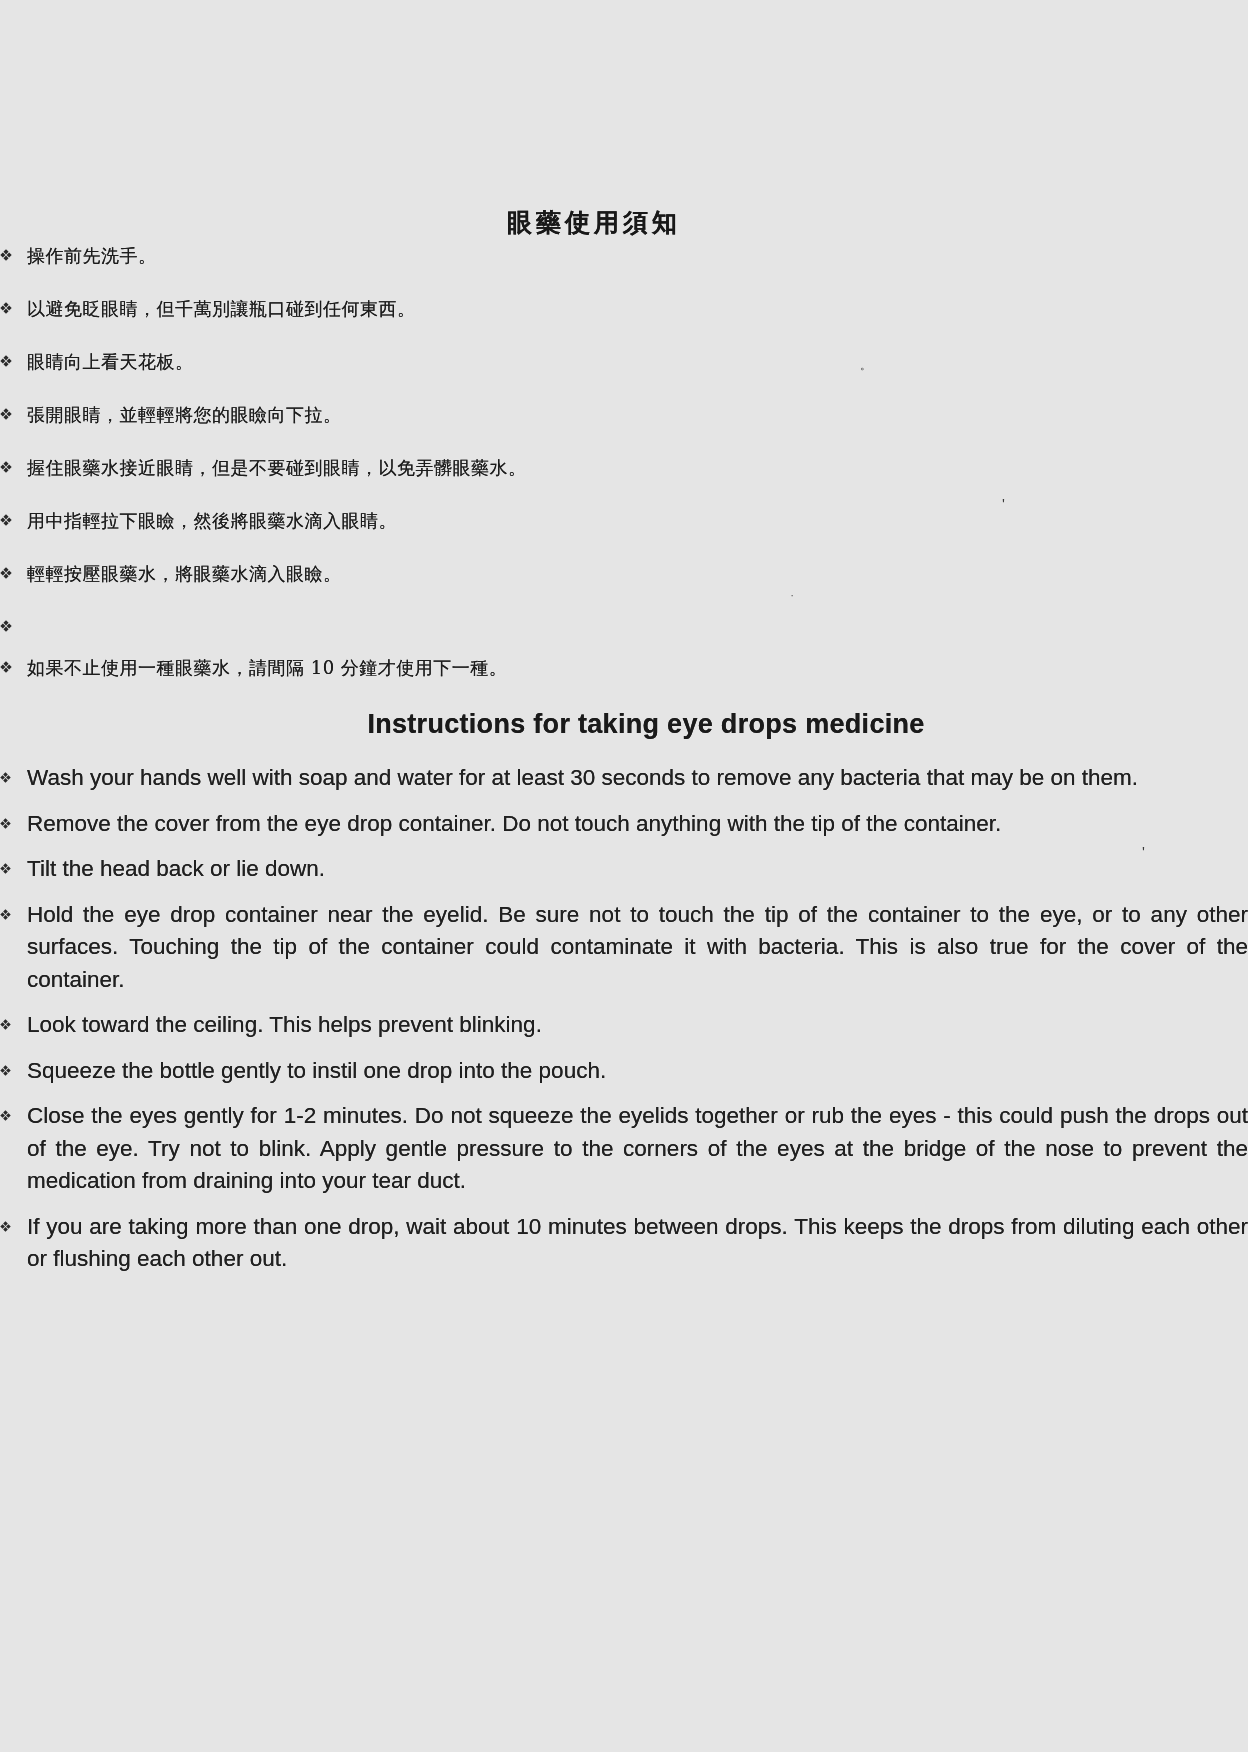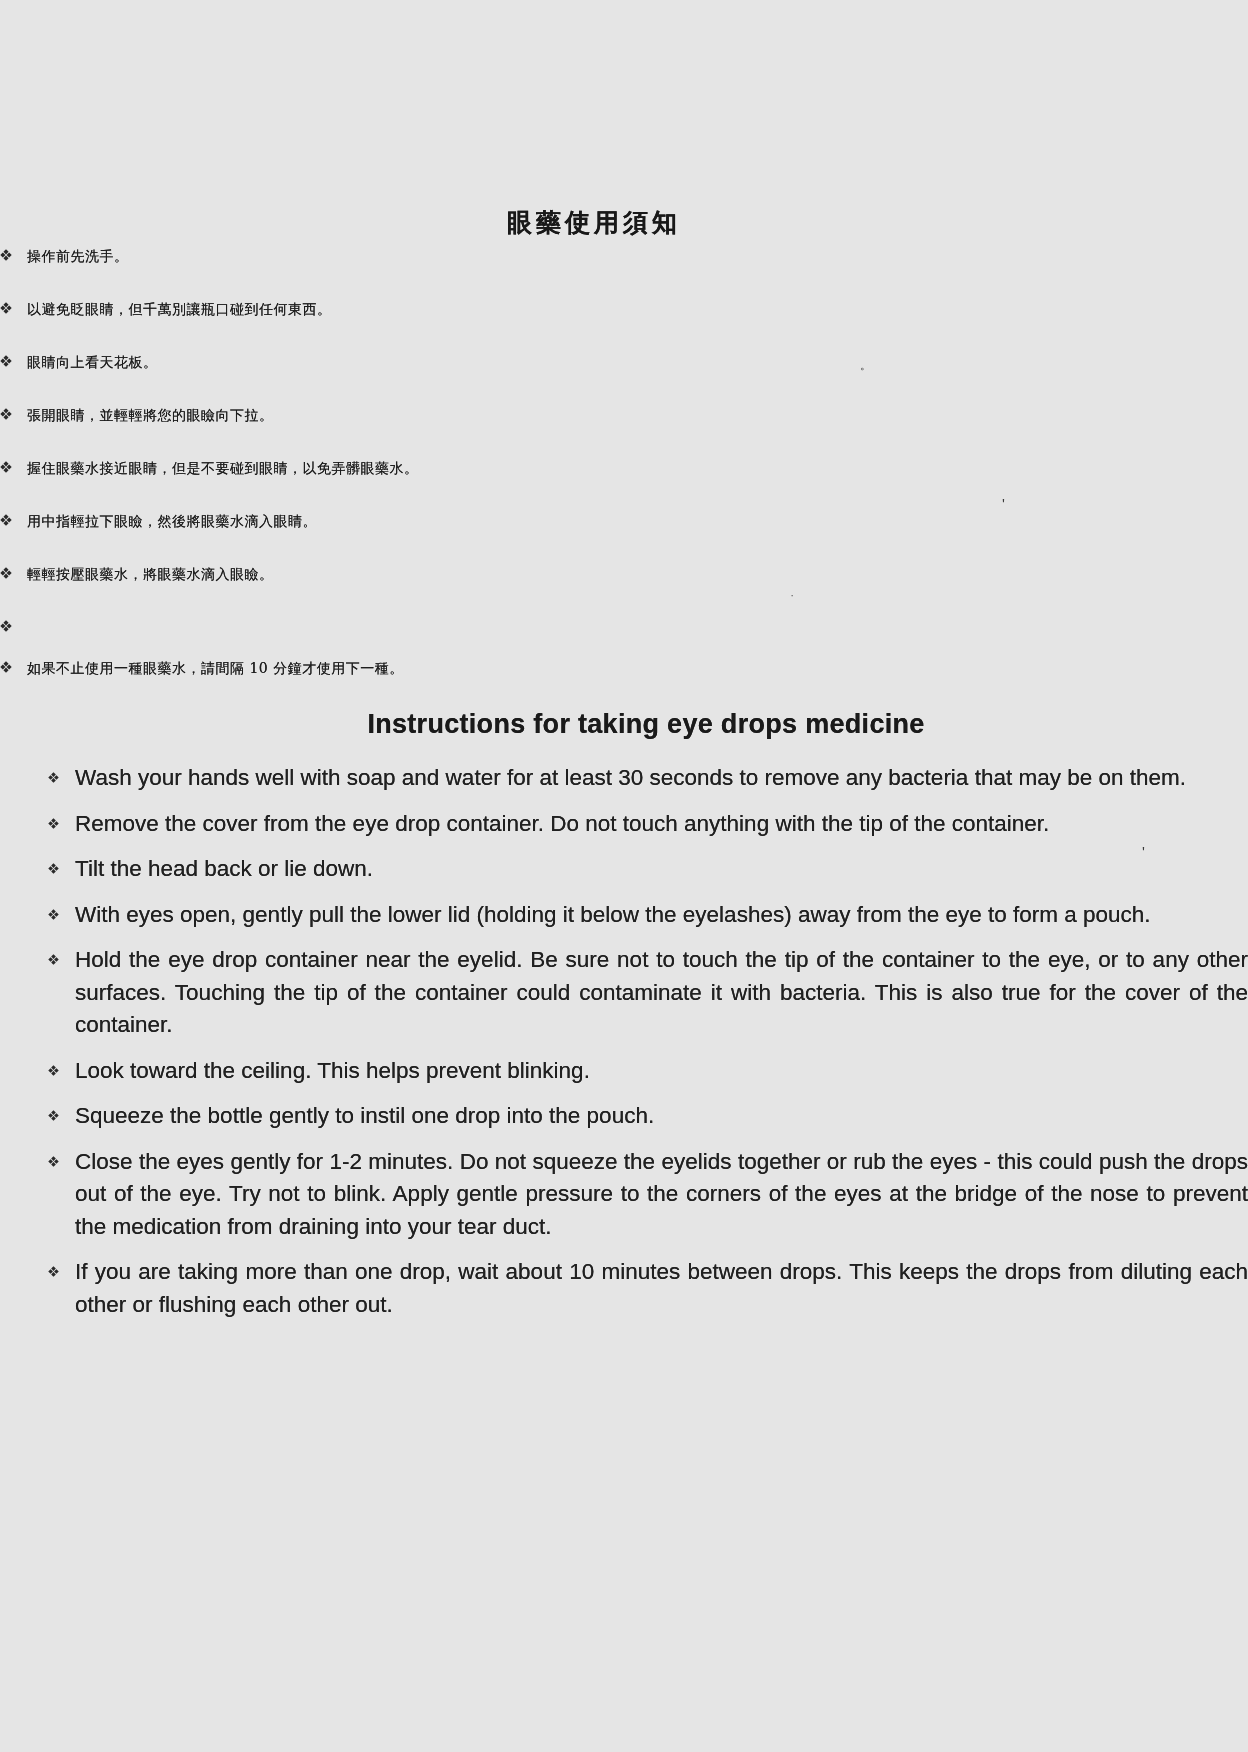--- a/index.html
+++ b/index.html
@@ -28,21 +28,21 @@
     color: #181818;
     text-shadow: 0 0 0.4px #222;
   }
   ul.instr { list-style: none; margin: 0; padding: 0; }
   .cn-list { margin-top: 50px; padding-left: 214px; padding-right: 110px; }
   li.item { display: flex; align-items: flex-start; }
   .cn-list li.item {
     gap: 15px;
     margin-bottom: 19px;
     font-family: "DejaVu Serif", "Liberation Serif", serif;
-    font-size: 14px;
+    font-size: 18px;
     line-height: 34px;
     color: #1d1d1d;
   }
   .cn-list .txt { max-width: 800px; letter-spacing: 0.5px; text-shadow: 0 0 0.4px #333; }
   .bullet { flex: 0 0 auto; width: 12px; height: 12px; margin-top: 10px; }
   .bullet svg { display: block; width: 100%; height: 100%; }
   .bullet polygon { fill: #2a2a2a; }
   
   .en-title {
     margin: 24px 0 22px 0;
@@ -54,21 +54,20 @@
     color: #1a1a1a;
     text-shadow: 0 0 0.5px #2a2a2a;
   }
   .en-list { padding-left: 202px; padding-right: 116px; }
   .en-list li.item {
     gap: 16px;
     margin-bottom: 13px;
     font-size: 22.5px;
     line-height: 32.5px;
     color: #202020;
-    padding-left: 48px;
   }
   .en-list .bullet { width: 11px; height: 11px; margin-top: 10px; }
   .en-list .txt { text-align: justify; text-shadow: 0 0 0.4px #333; }
   
   .speck {
     position: absolute;
     color: #3a3a3a;
     font-size: 12px;
     line-height: 1;
     user-select: none;
@@ -229,31 +228,20 @@
           <svg viewBox="0 0 16 16" aria-hidden="true">
             <polygon points="8,0.4 11.4,3.8 8,7.2 4.6,3.8"></polygon>
             <polygon points="3.8,4.6 7.2,8 3.8,11.4 0.4,8"></polygon>
             <polygon points="12.2,4.6 15.6,8 12.2,11.4 8.8,8"></polygon>
             <polygon points="8,8.8 11.4,12.2 8,15.6 4.6,12.2"></polygon>
           </svg>
         </span>
         <span class="txt">Tilt the head back or lie down.</span>
       </li>
 
-      <li class="item">
-        <span class="bullet">
-          <svg viewBox="0 0 16 16" aria-hidden="true">
-            <polygon points="8,0.4 11.4,3.8 8,7.2 4.6,3.8"></polygon>
-            <polygon points="3.8,4.6 7.2,8 3.8,11.4 0.4,8"></polygon>
-            <polygon points="12.2,4.6 15.6,8 12.2,11.4 8.8,8"></polygon>
-            <polygon points="8,8.8 11.4,12.2 8,15.6 4.6,12.2"></polygon>
-          </svg>
-        </span>
-        <span class="txt">With eyes open, gently pull the lower lid (holding it below the eyelashes) away from the eye to form a pouch.</span>
-      </li>
 
       <li class="item">
         <span class="bullet">
           <svg viewBox="0 0 16 16" aria-hidden="true">
             <polygon points="8,0.4 11.4,3.8 8,7.2 4.6,3.8"></polygon>
             <polygon points="3.8,4.6 7.2,8 3.8,11.4 0.4,8"></polygon>
             <polygon points="12.2,4.6 15.6,8 12.2,11.4 8.8,8"></polygon>
             <polygon points="8,8.8 11.4,12.2 8,15.6 4.6,12.2"></polygon>
           </svg>
         </span>

